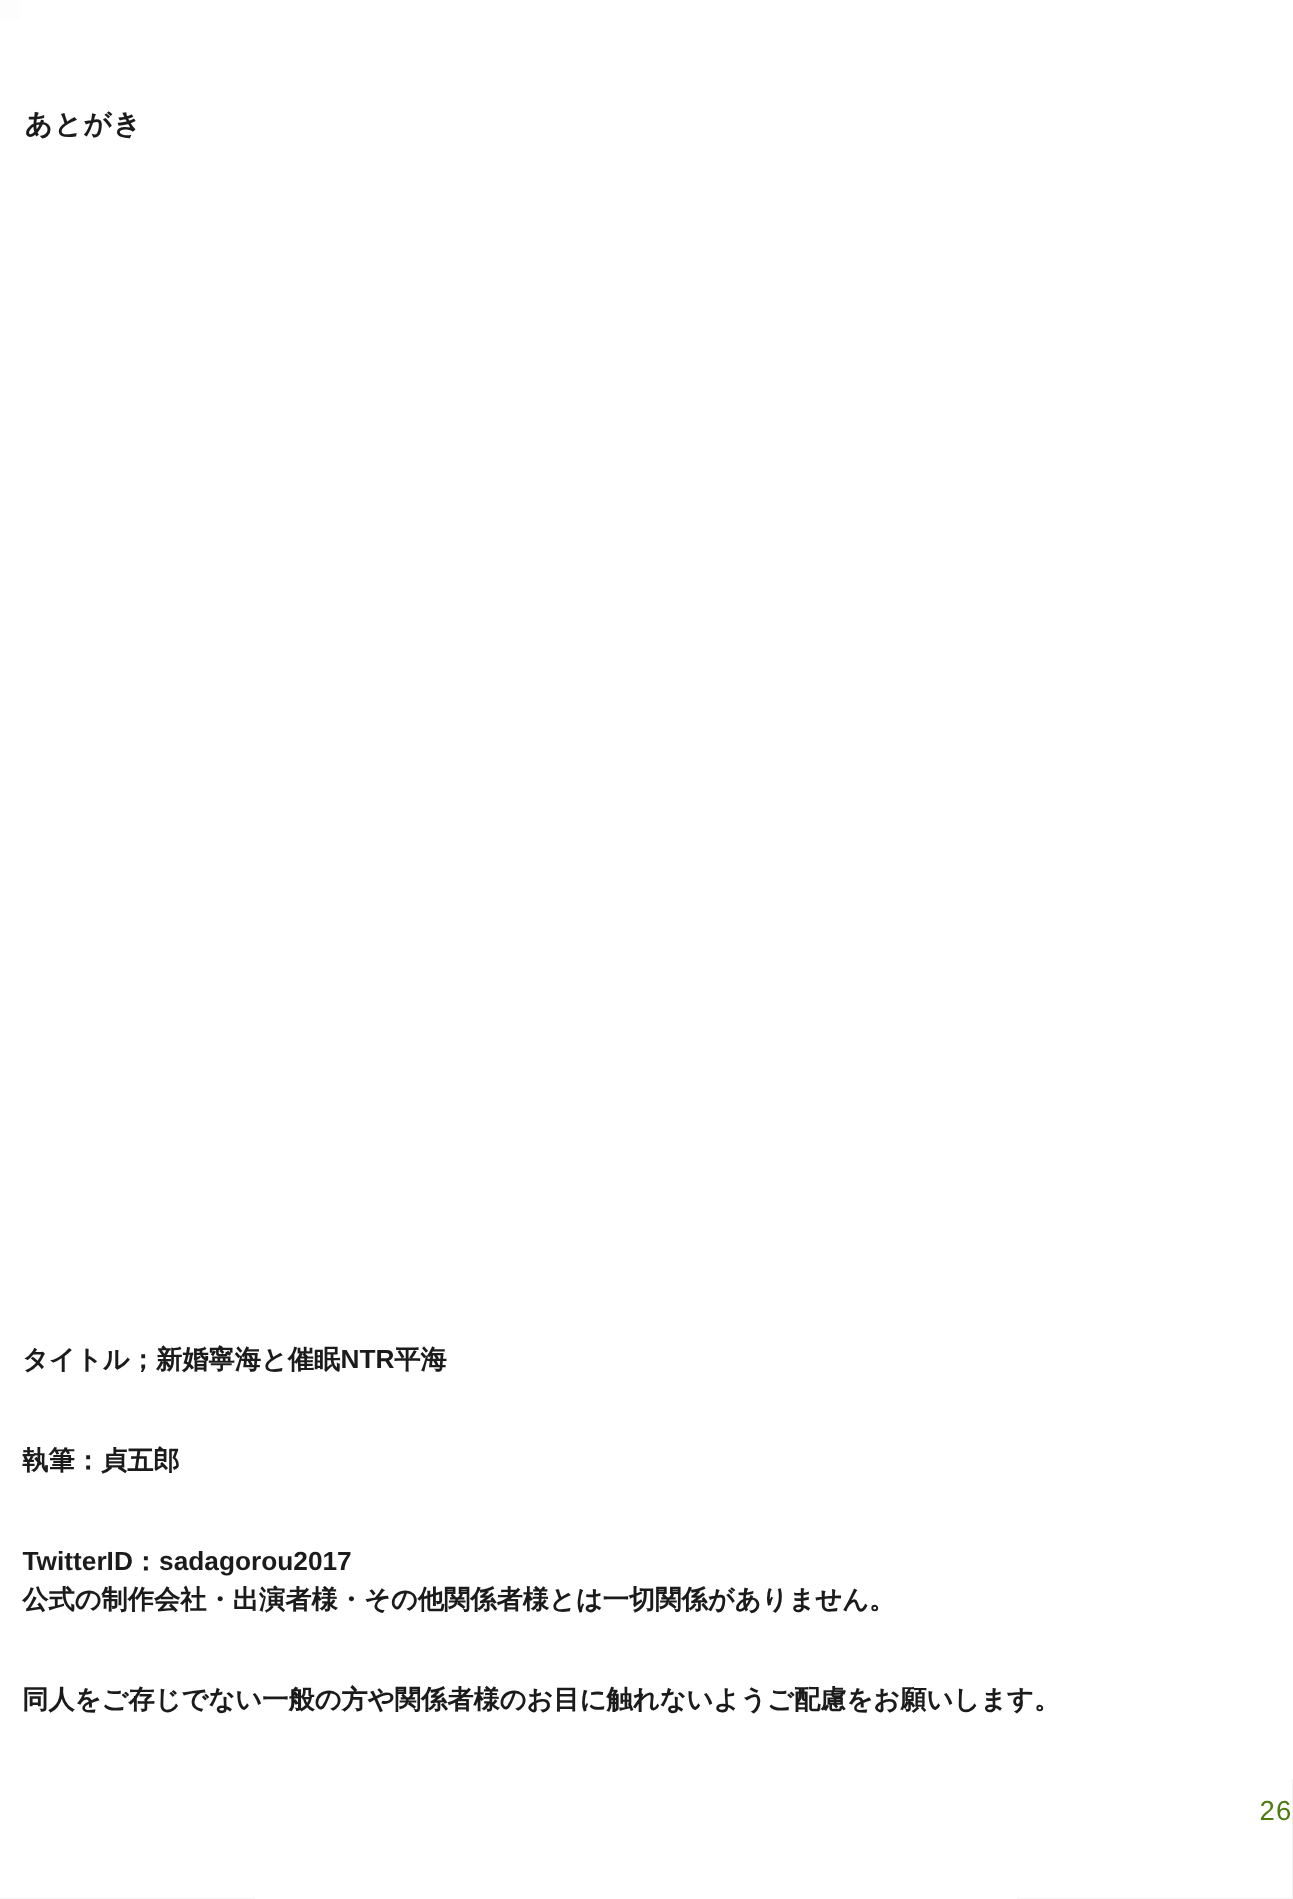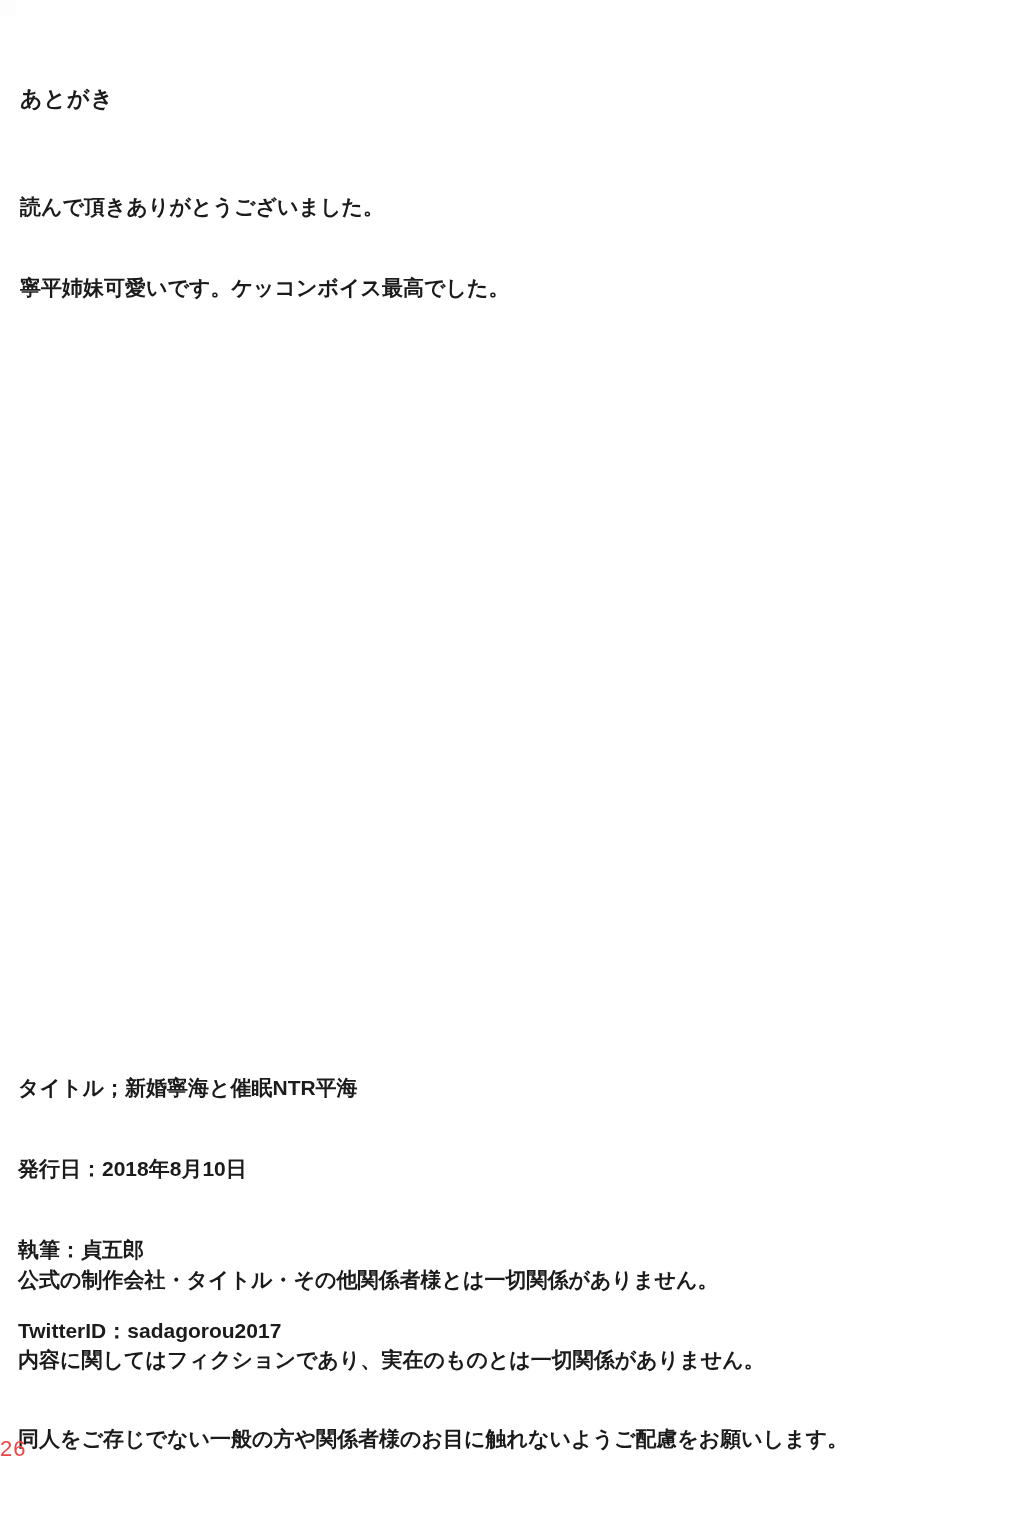--- a/index.html
+++ b/index.html
@@ -61,55 +61,49 @@
     font-size: 21px;
     font-weight: 600;
     line-height: 26.5px;
     white-space: pre;
   }
   .page-number {
     position: absolute;
     left: 0;
     top: 1436px;
     width: 100%;
-    text-align: left;
+    text-align: right;
     font-size: 22px;
     font-weight: 400;
-    color: #ef4444;
+    color: #4d7c0f;
     letter-spacing: 1px;
   }
   .line {
     display: block;
   }
 </style>
 </head>
 <body>
 
 <div class="page">
 
   <div class="scan-artifact"></div>
 
   <div class="afterword-heading">あとがき</div>
 
-  <div class="afterword-body">
-    <span class="line">読んで頂きありがとうございました。</span>
-    <span class="line">寧平姉妹可愛いです。ケッコンボイス最高でした。</span>
-  </div>
 
   <div class="colophon">
     <span class="line">タイトル；新婚寧海と催眠NTR平海</span>
-    <span class="line">発行日：2018年8月10日</span>
     <span class="line">執筆：貞五郎</span>
     <span class="line">TwitterID：sadagorou2017</span>
     
   </div>
 
   <div class="disclaimer">
-    <span class="line">公式の制作会社・タイトル・その他関係者様とは一切関係がありません。</span>
-    <span class="line">内容に関してはフィクションであり、実在のものとは一切関係がありません。</span>
+    <span class="line">公式の制作会社・出演者様・その他関係者様とは一切関係がありません。</span>
     <span class="line">同人をご存じでない一般の方や関係者様のお目に触れないようご配慮をお願いします。</span>
     
     
   </div>
 
   <div class="page-number">26</div>
 
 </div>
 
 </body></html>

